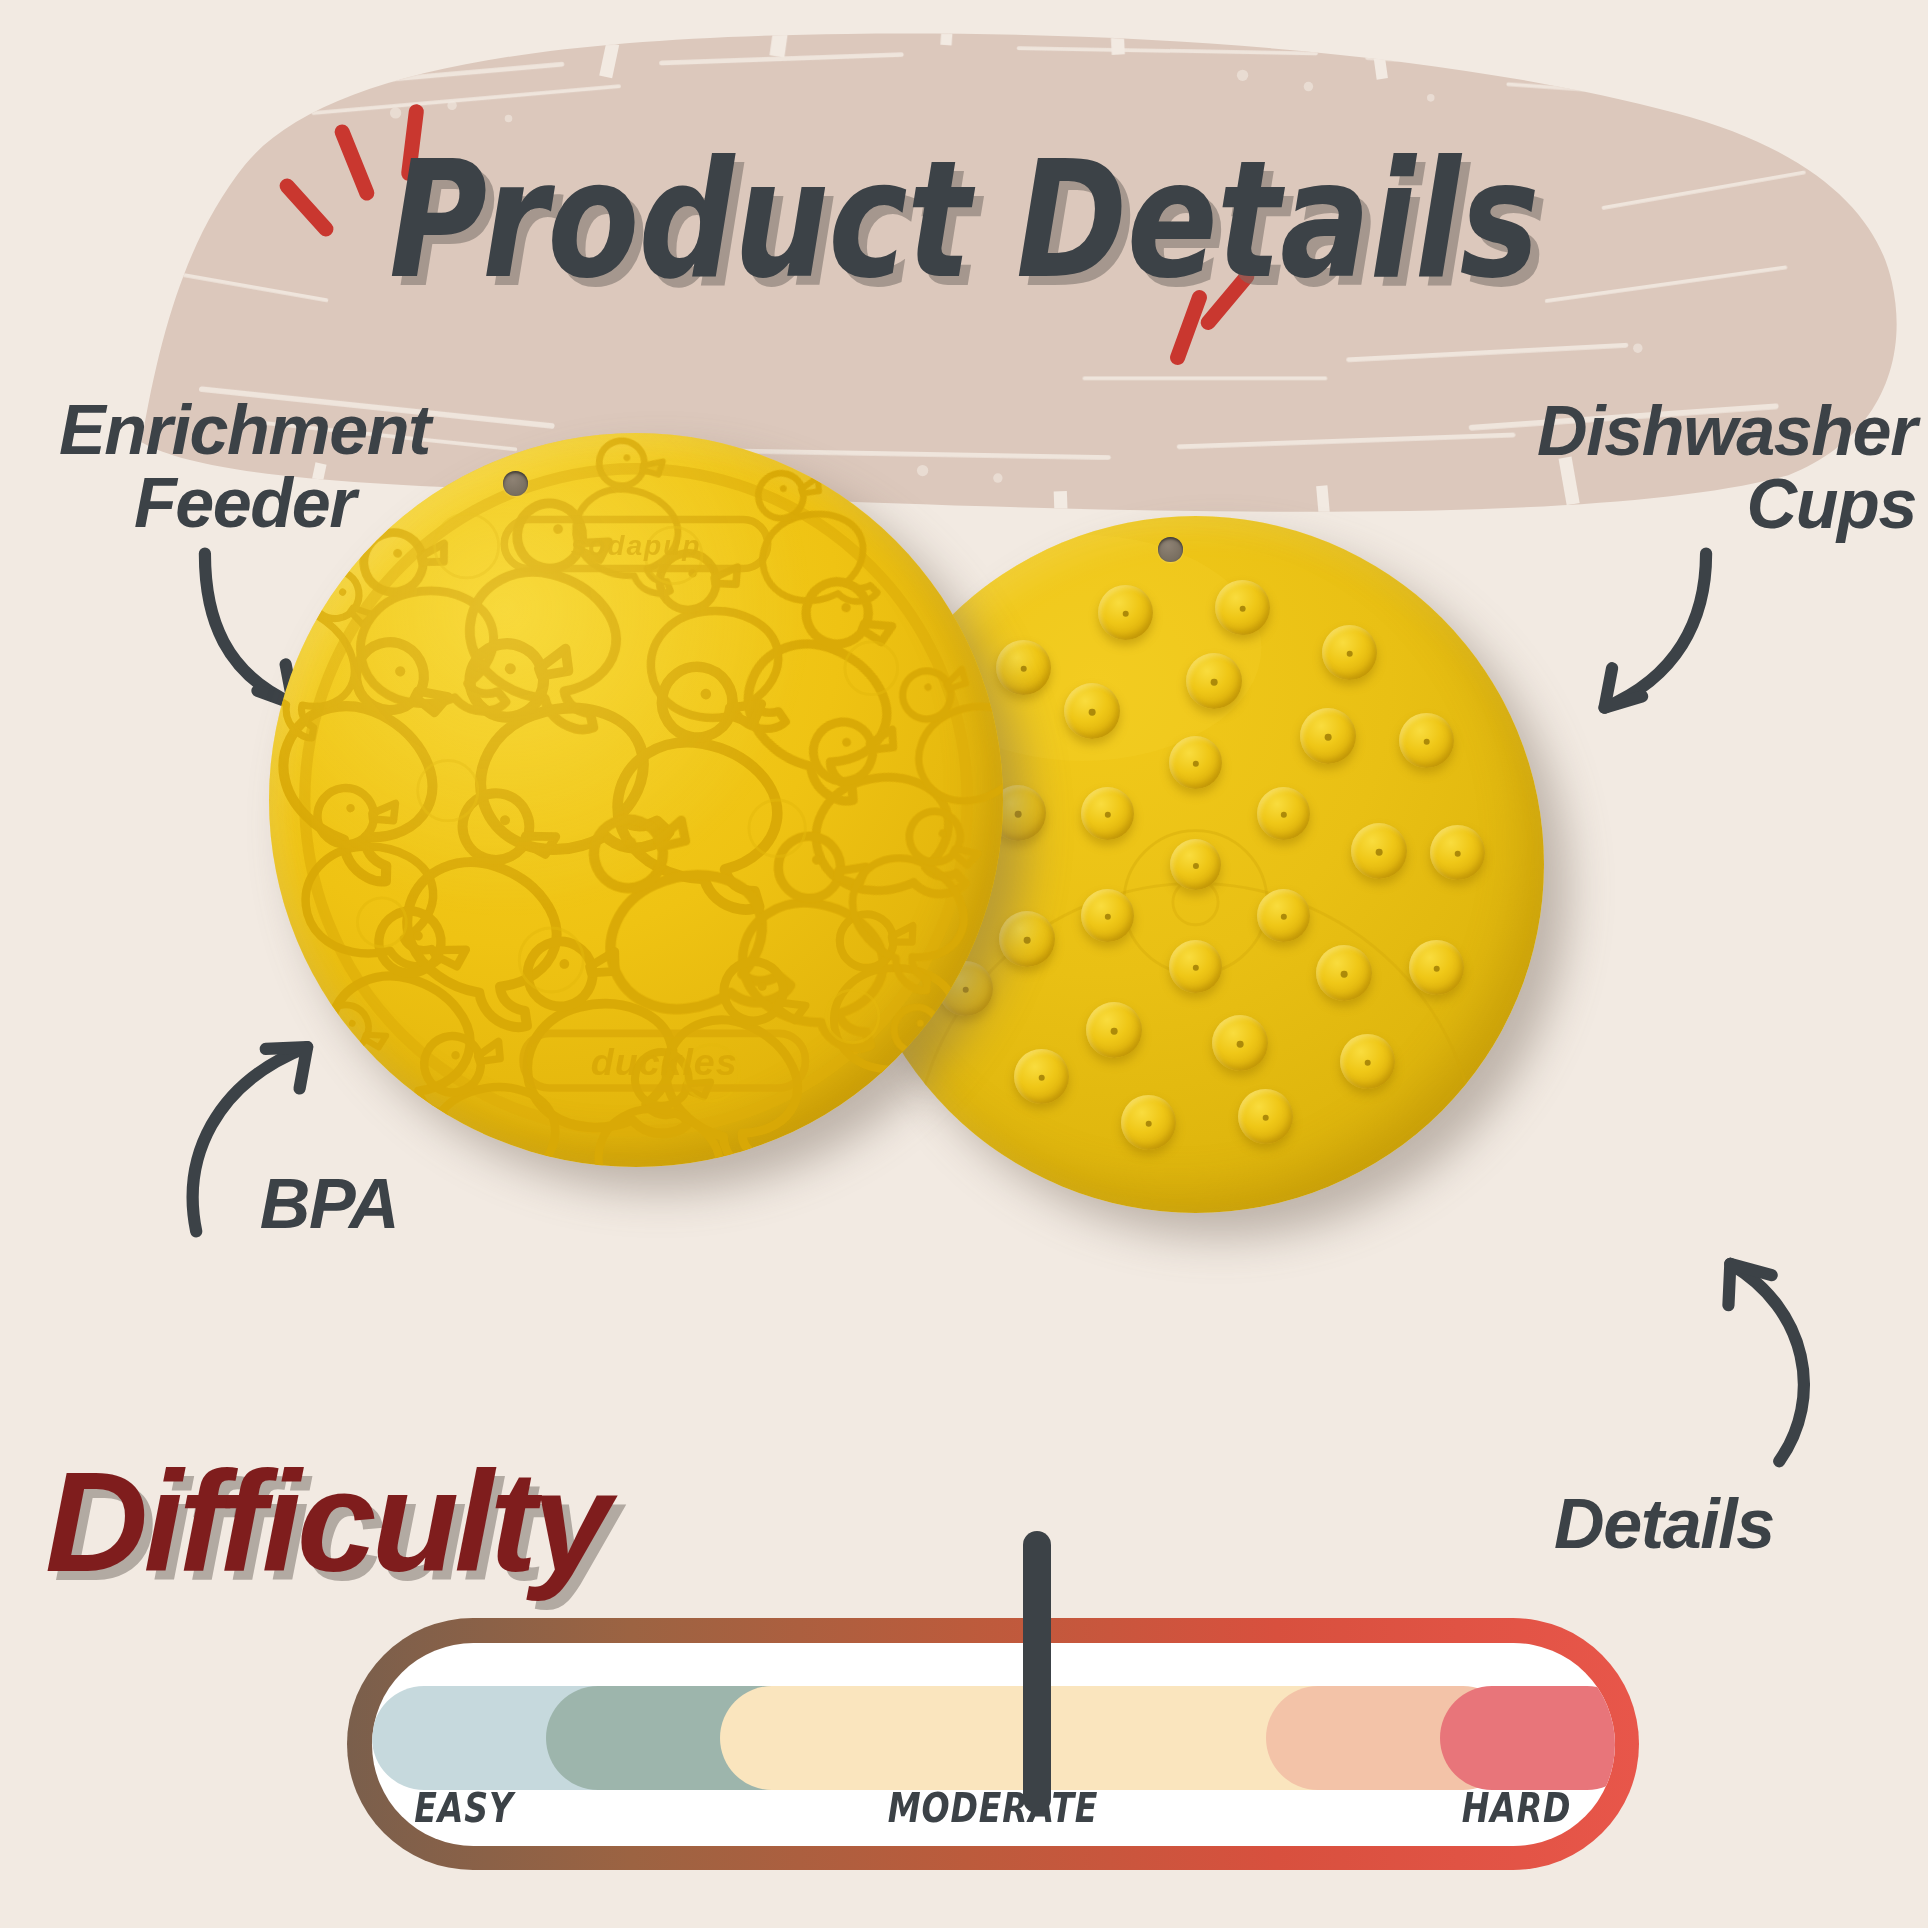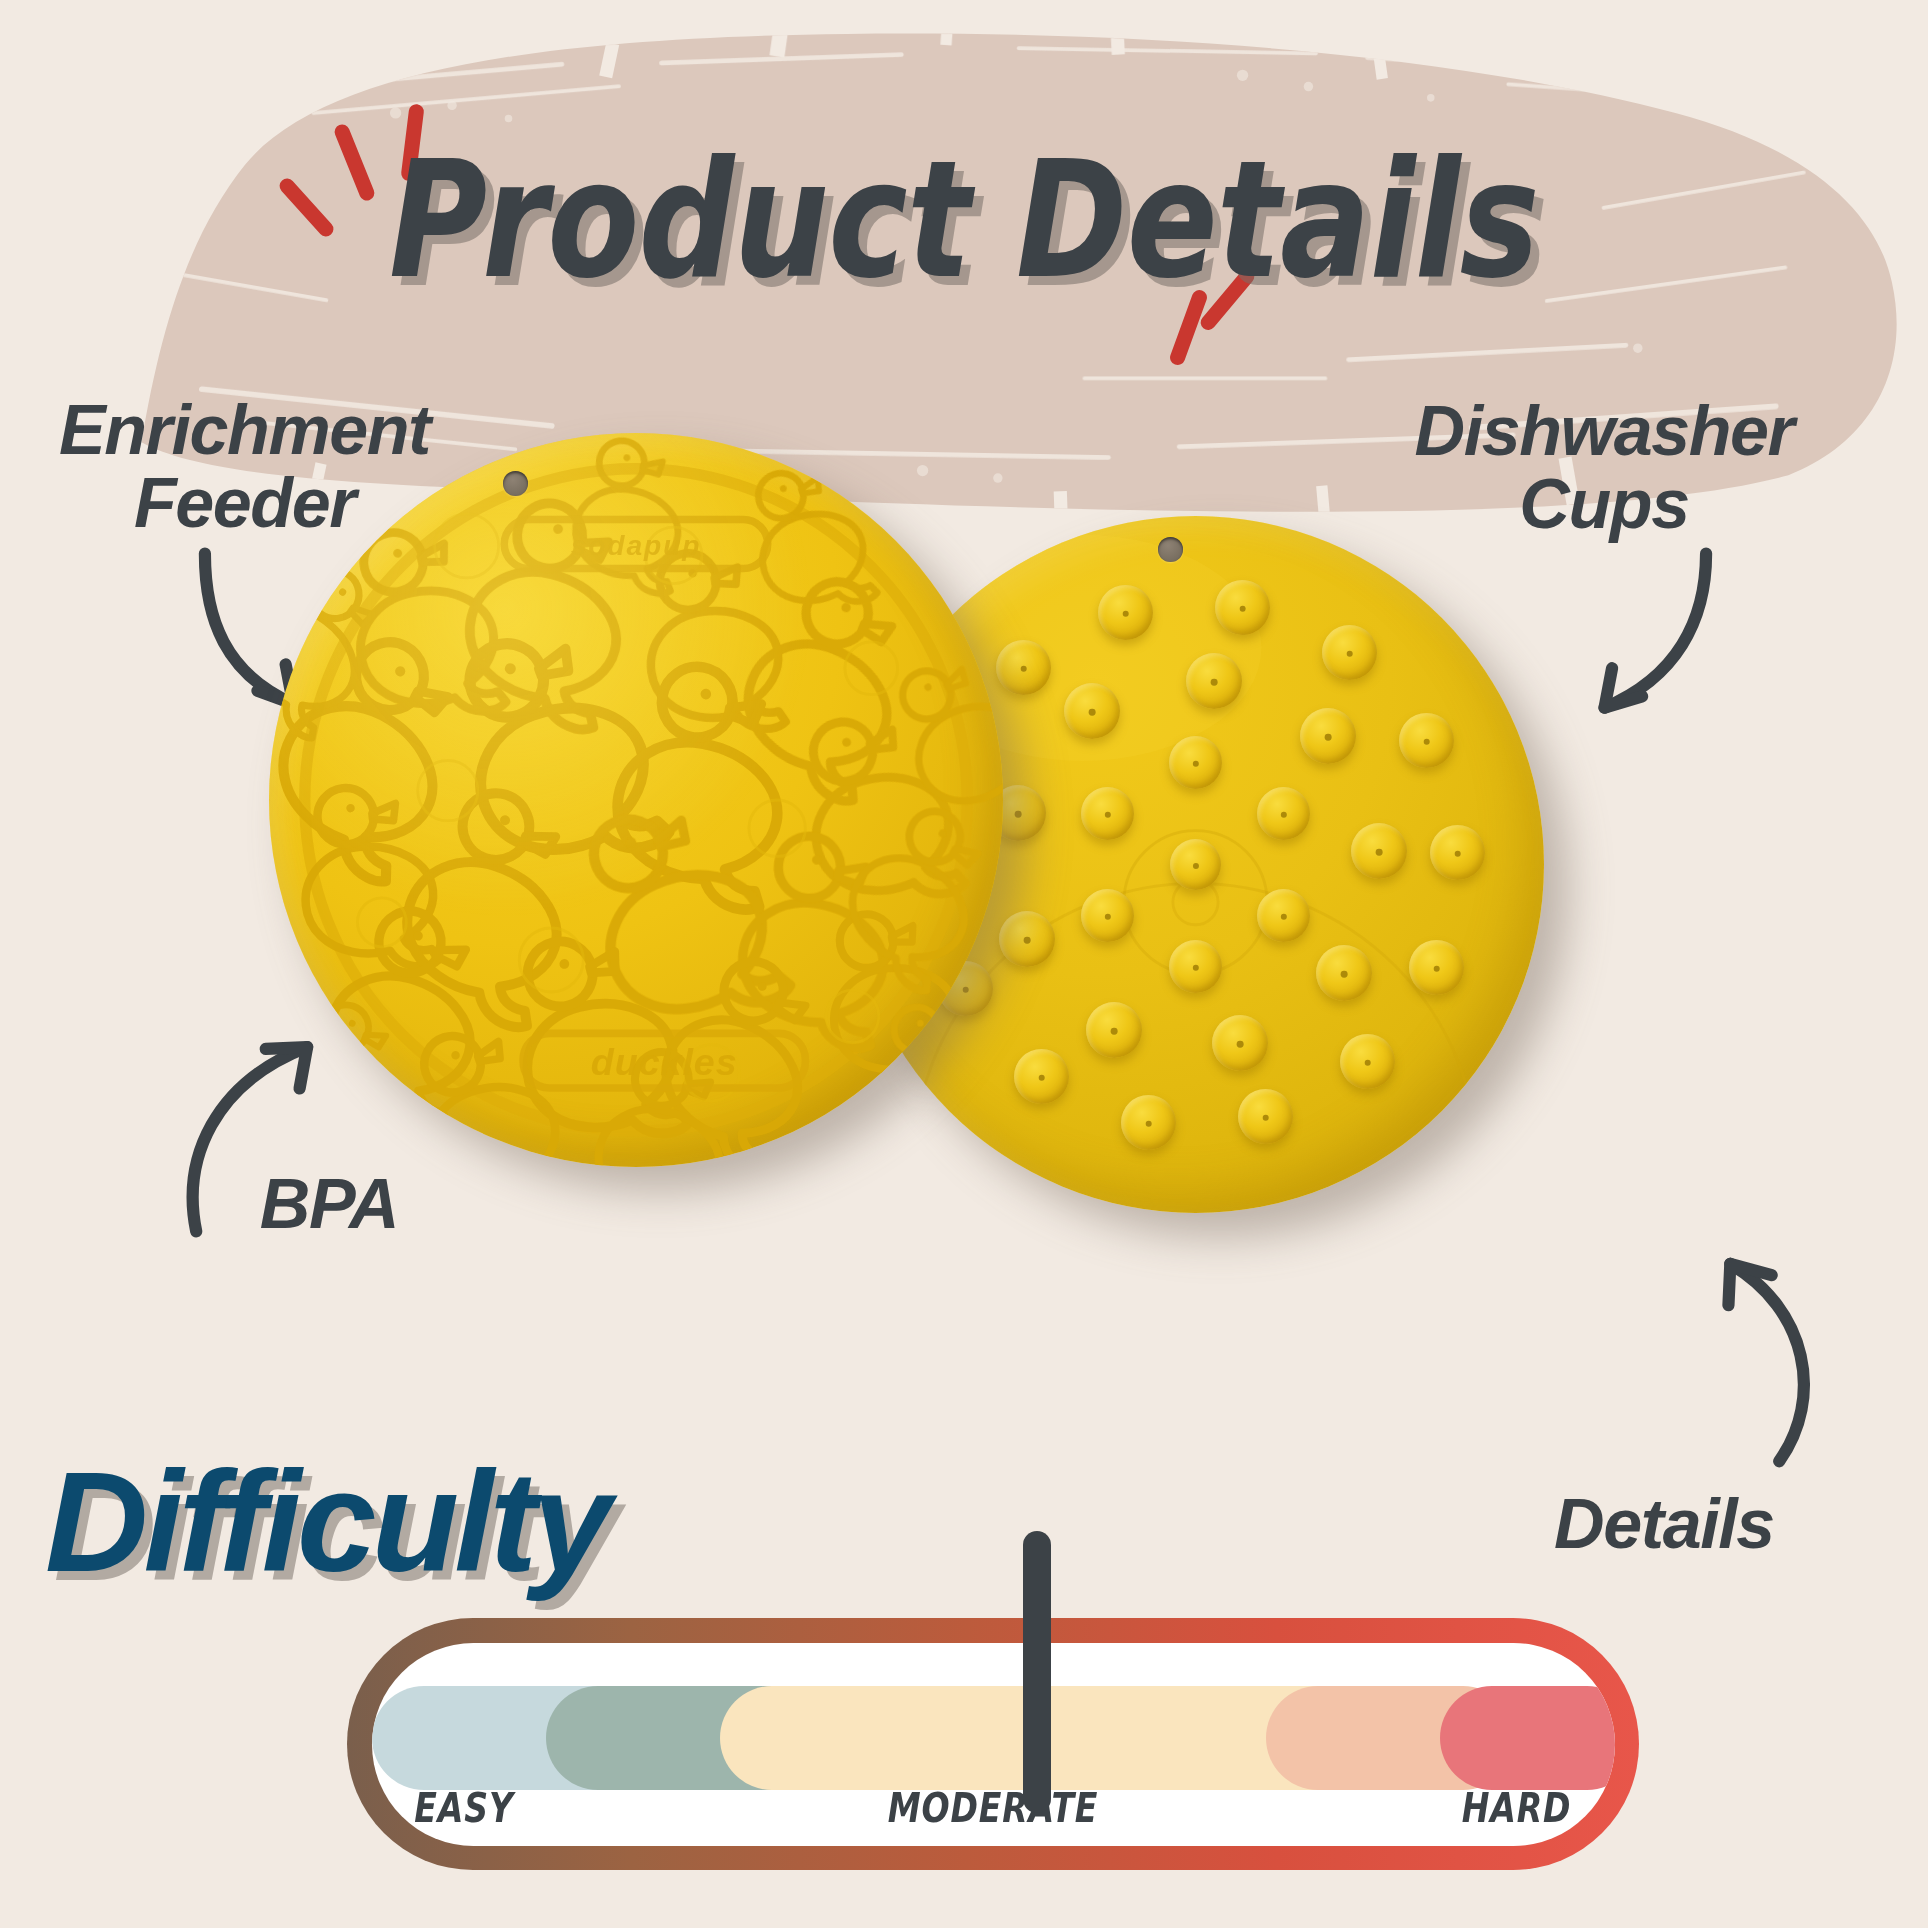--- a/index.html
+++ b/index.html
@@ -33,21 +33,21 @@
 
   
   .flabel{
     position:absolute;
     font-weight:700;
     font-size:70px;line-height:1.04;
     color:#3C4247;
     letter-spacing:-1.4px;
   }
   #lbl-enrichment{left:23px;top:394px;width:443px;text-align:center;}
-  #lbl-dishwasher{right:32px;top:395px;width:584px;text-align:center;}
+  #lbl-dishwasher{right:12px;top:395px;width:584px;text-align:right;}
   #lbl-bpa{left:188px;top:1168px;width:282px;text-align:center;}
   #lbl-suction{right:19px;top:1488px;width:490px;text-align:center;}
 
   
   .arrow{position:absolute;}
 
   
   .mat{position:absolute;border-radius:50%;}
 
   #mat-front{
@@ -85,21 +85,21 @@
     position:absolute;left:50%;top:52%;width:12%;height:12%;
     transform:translate(-50%,-50%);border-radius:50%;
     background:#A07E05;opacity:.85;
   }
 
   
   .difficulty-title{
     position:absolute;left:45px;top:1450px;
     font-weight:700;font-size:143px;line-height:1;
     letter-spacing:-4.7px;
-    color:#0c4a6e;
+    color:#7f1d1d;
     text-shadow:8.5px 8.5px 0 rgba(125,117,109,.55);
   }
 
   
   .meter{
     position:absolute;left:347px;top:1618px;width:1292px;height:252px;
     border-radius:126px;
     background:linear-gradient(90deg,#7A5F4C 0%,#9C6342 22%,#BC5B3C 48%,#D8503E 72%,#E8564A 100%);
     padding:24.5px;box-sizing:border-box;
     z-index:4;

